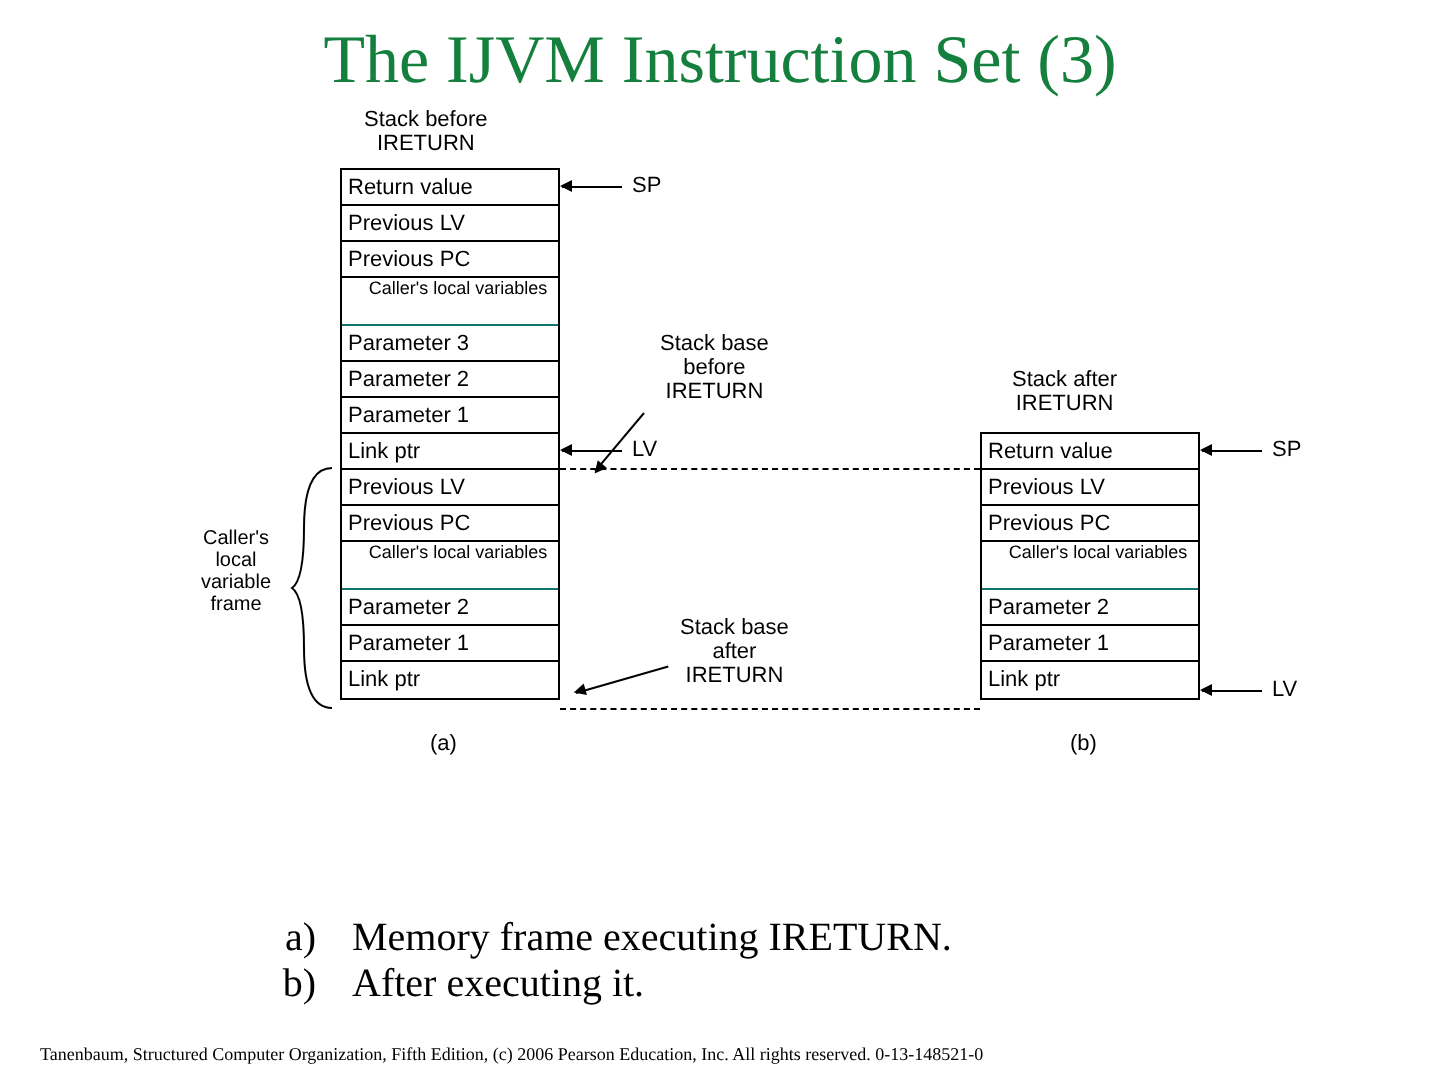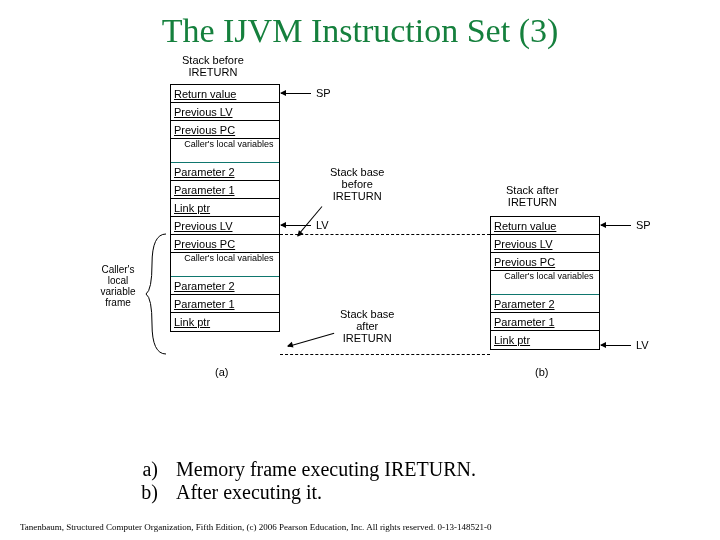--- a/index.html
+++ b/index.html
@@ -31,21 +31,20 @@
     position: absolute;
     border: 1px solid #000;
   }
   .cell {
     height: 18px;
     line-height: 18px;
     border-bottom: 1px solid #000;
     padding: 0 3px;
     white-space: nowrap;
     text-align: left;
-    text-decoration: underline;
   }
   .cell:last-child { border-bottom: none; }
   .gap {
     height: 24px;
     border-bottom: 1px solid #0f766e;
   }
   .lbl { position: absolute; font-size: 11px; }
   .arrow {
     position: absolute;
     height: 1px;
@@ -94,20 +93,21 @@
 
   <div class="stack" style="left:60px; top:30px; width:110px;">
     <div class="cell">Return value</div>
     <div class="cell">Previous LV</div>
     <div class="cell">Previous PC</div>
     <div class="gap" style="position:relative;">
       <div style="position:absolute;left:4px;top:0;font-size:9px;line-height:10px;text-align:center;width:100%;">Caller's
 local
 variables</div>
     </div>
+    <div class="cell">Parameter 3</div>
     <div class="cell">Parameter 2</div>
     <div class="cell">Parameter 1</div>
     <div class="cell">Link ptr</div>
     <div class="cell">Previous LV</div>
     <div class="cell">Previous PC</div>
     <div class="gap" style="position:relative;">
       <div style="position:absolute;left:4px;top:0;font-size:9px;line-height:10px;text-align:center;width:100%;">Caller's
 local
 variables</div>
     </div>

